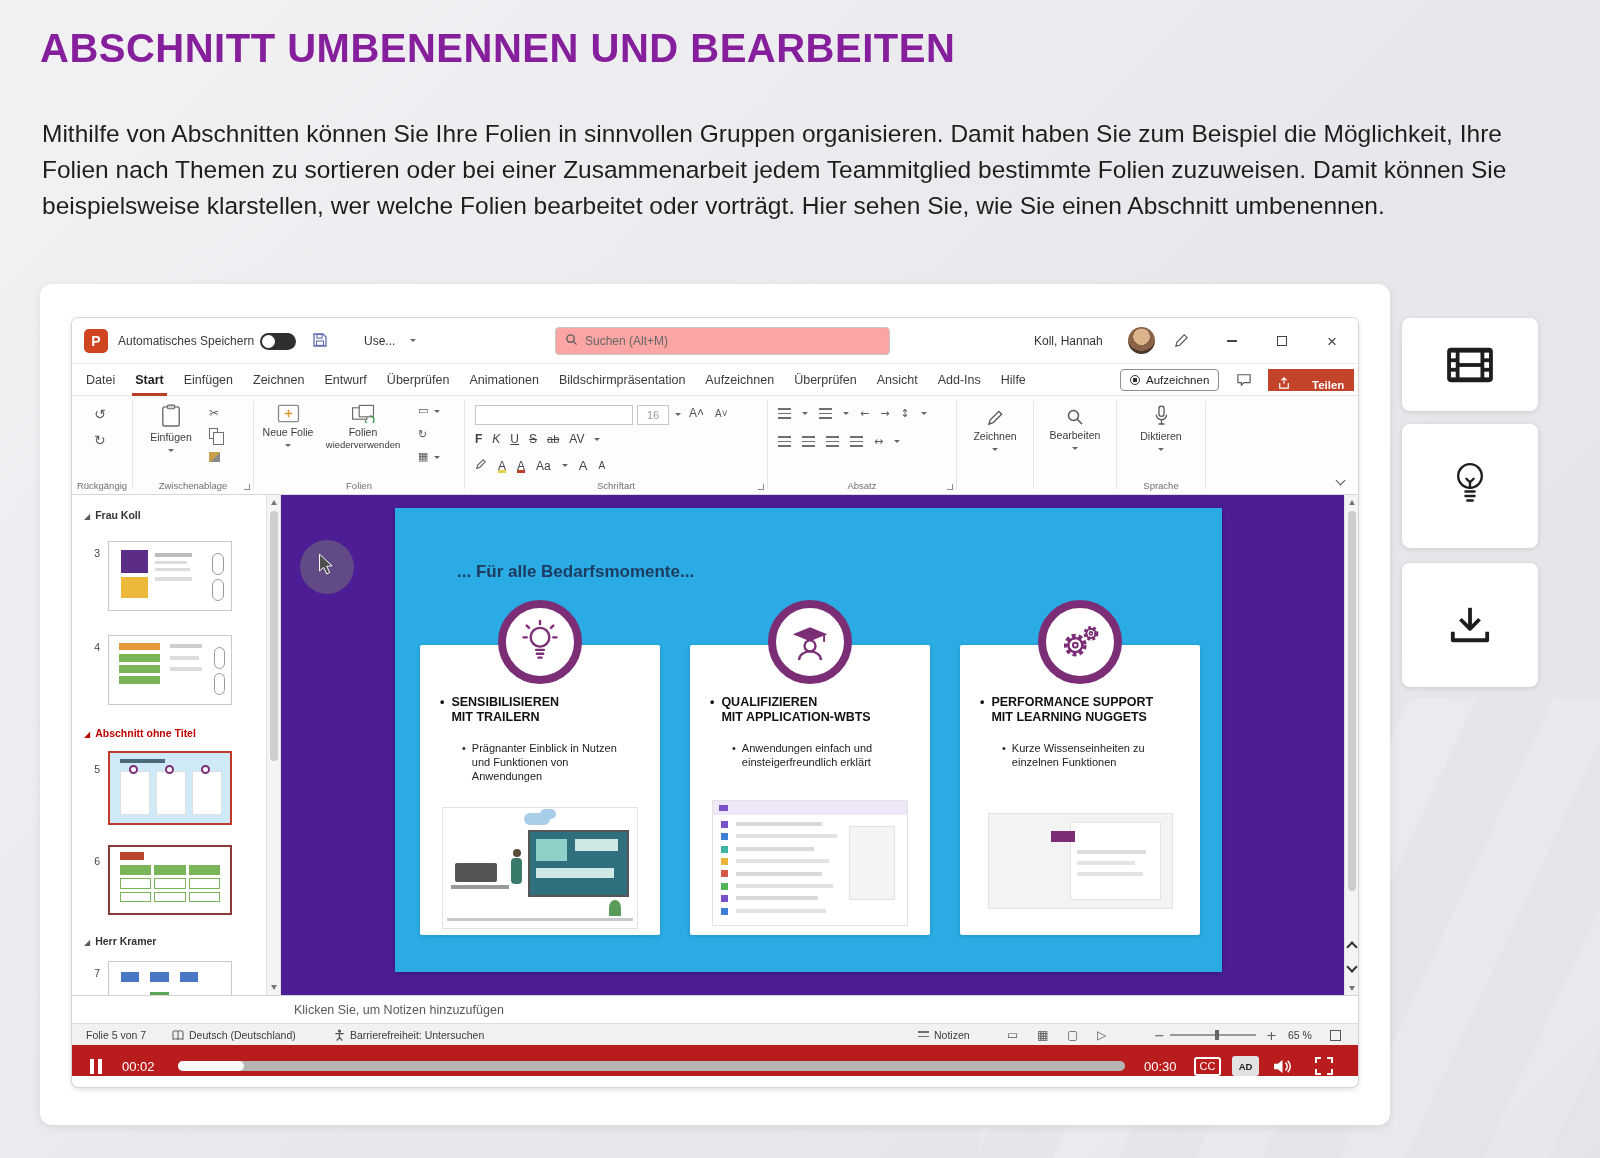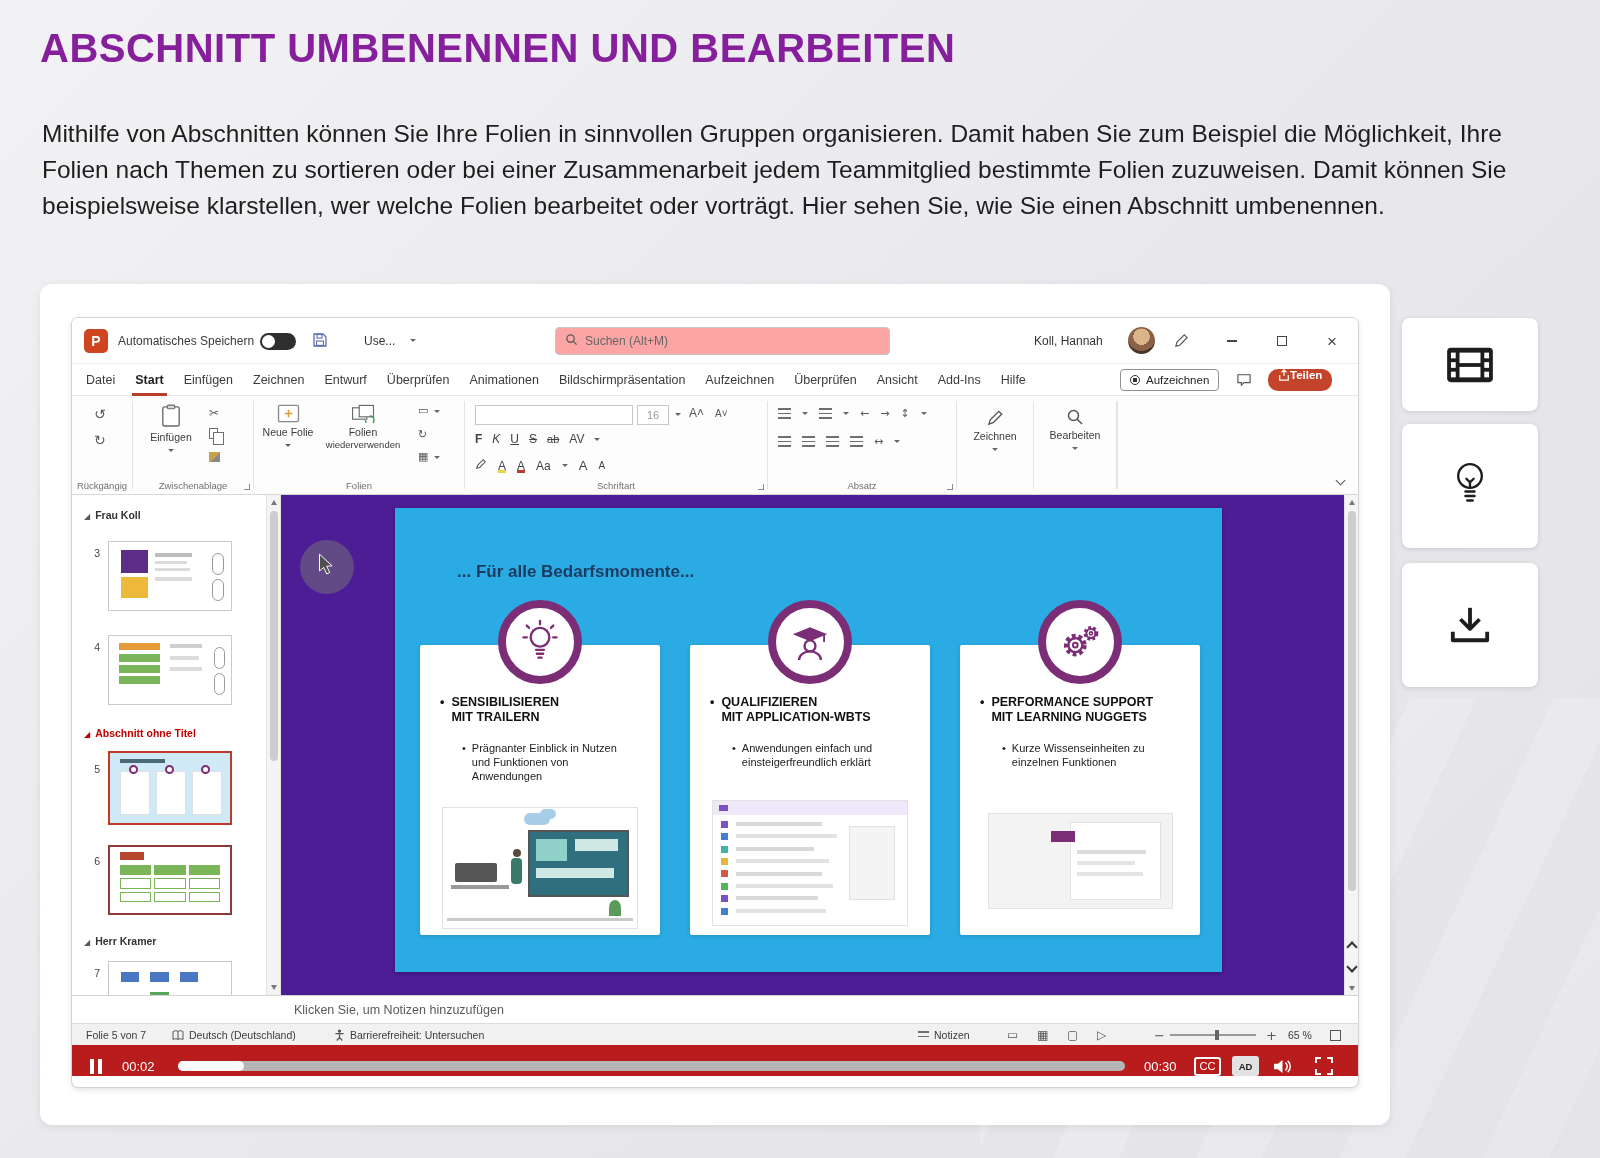--- a/index.html
+++ b/index.html
@@ -39,22 +39,22 @@
   
   .mbar{left:0;top:46px;width:1286px;height:32px;background:#fff;border-bottom:1px solid #e6e6e6}
   .tabs{position:absolute;left:14px;top:0;height:32px;display:flex;gap:20px;align-items:center}
   .tab{position:relative;height:100%;display:flex;align-items:center;font-size:12.5px;color:#3b3b3b;white-space:nowrap}
   .tab.active{font-weight:bold;color:#1f1f1f}
   .tab.active::after{content:"";position:absolute;left:-3px;right:-3px;bottom:0;height:3px;background:#bc3e28}
   .recbtn{left:1048px;top:5px;height:22px;border:1px solid #8f8f8f;border-radius:4px;display:flex;
     align-items:center;gap:6px;padding:0 9px;font-size:11.5px;color:#222;background:#fff}
   .recdot{width:10px;height:10px;border-radius:50%;border:1.6px solid #333;
     background:radial-gradient(circle,#333 0 2.2px,transparent 2.4px)}
-  .sharebtn{left:1196px;top:5px;height:22px;background:#c4432b;border-radius:10px;color:#fff;display:flex;
-    align-items:flex-start;gap:0;padding:0 10px;font-size:11.5px;font-weight:bold}
+  .sharebtn{left:1196px;top:5px;height:22px;background:#c4432b;border-radius:0;color:#fff;display:flex;
+    align-items:flex-end;gap:22px;padding:0 10px;font-size:11.5px;font-weight:bold}
   
   .ribbon{left:0;top:78px;width:1286px;height:99px;background:#fdfdfd;border-bottom:1px solid #d8d8d8;
     display:flex;align-items:stretch}
   .rgroup{position:relative;flex:0 0 auto;height:100%}
   .rsep{width:1px;background:#e4e4e4;margin:5px 0;flex:0 0 auto}
   .rlabel{position:absolute;bottom:3px;left:0;width:100%;text-align:center;font-size:9.5px;color:#707070;white-space:nowrap}
   .launch{position:absolute;right:3px;bottom:4px;width:6px;height:6px;border-right:1.2px solid #8a8a8a;border-bottom:1.2px solid #8a8a8a}
   .car{display:inline-block;width:0;height:0;border-left:3px solid transparent;border-right:3px solid transparent;
     border-top:3.5px solid #666;vertical-align:middle}
   .bigbtn-text{font-size:10.5px;color:#3c3c3c;text-align:center;line-height:12px}
@@ -332,20 +332,33 @@
           <svg viewBox="0 0 18 18" width="18" height="18">
               <circle cx="7.5" cy="7.5" r="5" fill="none" stroke="#555" stroke-width="1.5"></circle>
               <line x1="11" y1="11" x2="16" y2="16" stroke="#555" stroke-width="1.5"></line>
             </svg>
           <div class="bigbtn-text">Bearbeiten</div>
           <span class="car"></span>
         </div>
       </div>
       <div class="rsep"></div>
 
+      <div class="rgroup" style="width:88px">
+        <div class="abs" style="left:0;top:8px;width:100%;text-align:center">
+          <svg viewBox="0 0 20 26" width="17" height="23">
+              <rect x="7" y="2" width="6" height="12" rx="3" fill="none" stroke="#555" stroke-width="1.5"></rect>
+              <path d="M4 12 a6 6 0 0 0 12 0" fill="none" stroke="#555" stroke-width="1.5"></path>
+              <line x1="10" y1="18.5" x2="10" y2="23" stroke="#555" stroke-width="1.5"></line>
+              <line x1="6.5" y1="23" x2="13.5" y2="23" stroke="#555" stroke-width="1.5"></line>
+            </svg>
+          <div class="bigbtn-text">Diktieren</div>
+          <span class="car"></span>
+        </div>
+        <div class="rlabel">Sprache</div>
+      </div>
       <div class="rsep"></div>
 
 
       <span class="abs chev" style="right:14px;bottom:10px"></span>
     </div>
 
     <div class="abs pptbody">
 
       <div class="abs panel">
         <div class="sect" style="top:14px">

